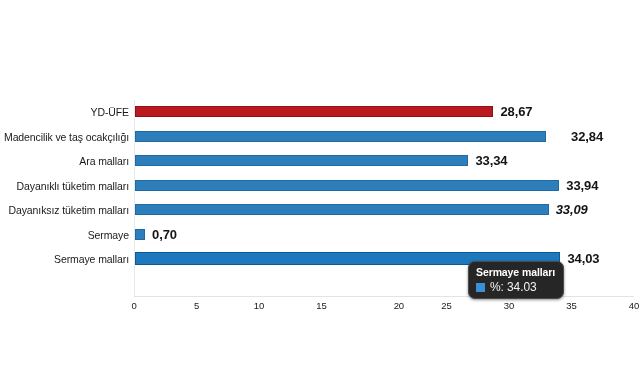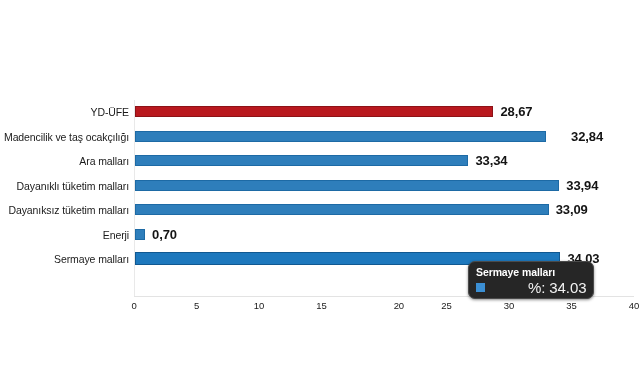--- a/index.html
+++ b/index.html
@@ -165,25 +165,24 @@
     line-height: 13px;
   }
   .tooltip-swatch {
     width: 9px;
     height: 9px;
     background: #3b8fd4;
     margin-right: 5px;
     flex: 0 0 auto;
   }
   .tooltip-text {
-    font-size: 15px;
+    font-size: 12px;
     color: #f2f2f2;
     white-space: nowrap;
     letter-spacing: -0.1px;
-    margin-left: 38px;
   }
 </style>
 </head>
 <body>
 
 <div id="chart-root">
 
   <div class="plot-area">
     <div class="axis-line-y"></div>
     <div class="axis-line-x"></div>
@@ -211,27 +210,27 @@
         </div>
         <div class="row">
           <div class="row-label">Dayanıklı tüketim malları</div>
           <div class="bar-wrap" style="width: 499px;">
             <div class="bar" style="width: 424.25px;"></div>
             <div class="bar-value" style="left: 431.25px;">33,94</div>
           </div>
         </div>
         <div class="row">
           <div class="row-label">Dayanıksız tüketim malları</div>
-          <div class="bar-wrap" style="width: 499px;">
+          <div class="bar-wrap" style="width: 499px; font-style: italic;">
             <div class="bar" style="width: 413.625px;"></div>
             <div class="bar-value" style="left: 420.625px;">33,09</div>
           </div>
         </div>
         <div class="row">
-          <div class="row-label">Enerji</div>
+          <div class="row-label">Sermaye</div>
           <div class="bar-wrap" style="width: 499px; text-align: center;">
             <div class="bar" style="width: 10px;"></div>
             <div class="bar-value" style="left: 17px;">0,70</div>
           </div>
         </div>
         <div class="row">
           <div class="row-label">Sermaye malları</div>
           <div class="bar-wrap" style="width: 499px;">
             <div class="bar hovered" style="width: 425.375px;"></div>
             <div class="bar-value" style="left: 432.375px;">34,03</div>

